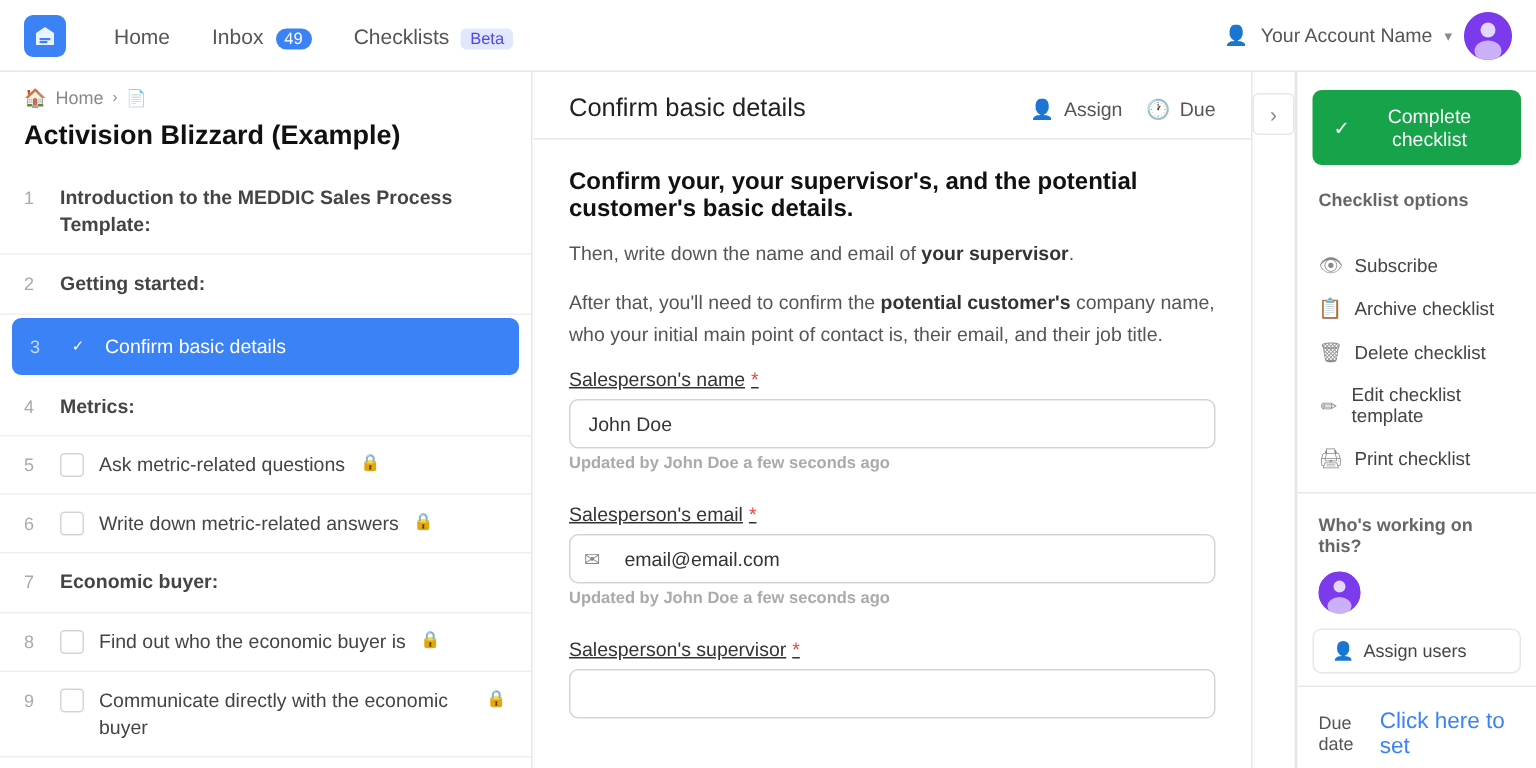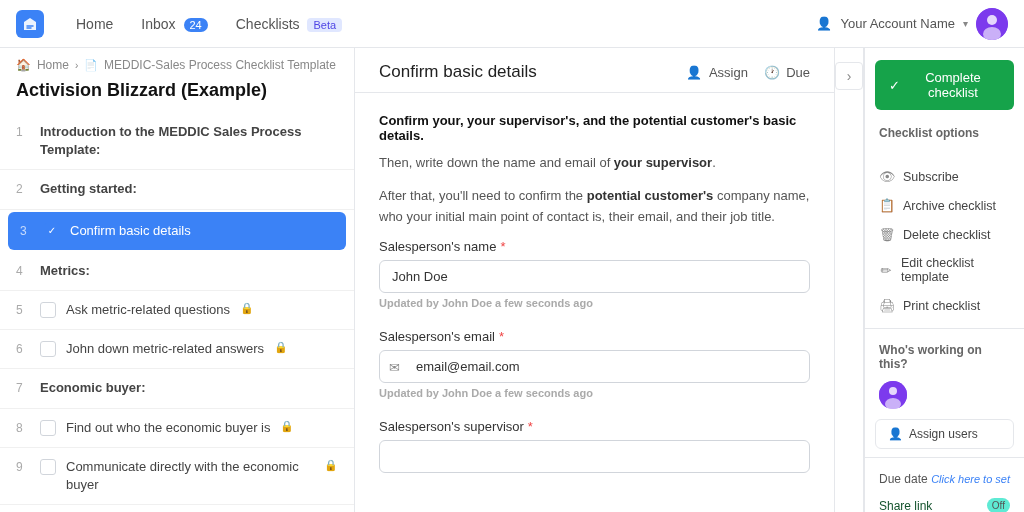--- a/index.html
+++ b/index.html
@@ -46,67 +46,67 @@
 
     
     .content { flex: 1; overflow-y: auto; padding: 0; }
     .content-header { display: flex; align-items: center; justify-content: space-between; padding: 14px 24px 10px; border-bottom: 1px solid #e5e7eb; }
     .content-title { font-size: 17px; font-weight: 500; color: #222; }
     .content-actions { display: flex; align-items: center; gap: 16px; }
     .assign-btn { display: flex; align-items: center; gap: 6px; color: #555; font-size: 13px; cursor: pointer; }
     .due-btn { display: flex; align-items: center; gap: 6px; color: #555; font-size: 13px; cursor: pointer; }
     .collapse-btn { width: 28px; height: 28px; border: 1px solid #e5e7eb; border-radius: 4px; display: flex; align-items: center; justify-content: center; cursor: pointer; color: #888; }
     .content-body { padding: 20px 24px; }
-    .description-title { font-size: 13px; font-weight: 600; color: #111; margin-bottom: 10px; }
+    .description-title { font-size: 16px; font-weight: 600; color: #111; margin-bottom: 10px; }
     .description-text { font-size: 13px; color: #555; line-height: 1.6; margin-bottom: 12px; }
     .description-text strong { font-weight: 600; color: #333; }
     .form-group { margin-bottom: 20px; }
-    .form-label { font-size: 13px; font-weight: 500; color: #333; margin-bottom: 6px; display: flex; align-items: center; gap: 4px; }
+    .form-label { font-size: 13px; font-weight: 500; color: #333; margin-bottom: 6px; display: flex; align-items: center; gap: 4px; text-decoration: underline; }
     .required { color: #ef4444; }
     .form-input { width: 100%; padding: 8px 12px; border: 1px solid #d1d5db; border-radius: 6px; font-size: 13px; color: #333; outline: none; }
     .email-input-wrap { position: relative; }
     .email-icon { position: absolute; left: 10px; top: 50%; transform: translateY(-50%); color: #888; font-size: 13px; }
     .email-input-wrap .form-input { padding-left: 36px; }
     .updated-text { font-size: 11px; color: #aaa; margin-top: 4px; font-weight: bold; }
 
     
     .right-panel { width: 160px; border-left: 1px solid #e5e7eb; flex-shrink: 0; padding: 12px 0; overflow-y: auto; }
     .complete-btn { display: flex; align-items: center; justify-content: center; gap: 6px; background: #16a34a; color: white; border: none; border-radius: 6px; padding: 10px 14px; font-size: 13px; font-weight: 500; cursor: pointer; margin: 0 10px 16px; width: calc(100% - 20px); }
     .options-title { font-size: 12px; font-weight: 600; color: #666; padding: 0 14px; margin-bottom: 22px; }
     .option-item { display: flex; align-items: center; gap: 8px; padding: 7px 14px; cursor: pointer; color: #444; font-size: 12.5px; }
     .option-icon { font-size: 13px; color: #888; width: 16px; text-align: center; }
     .divider { height: 1px; background: #e5e7eb; margin: 8px 0; }
     .section-label { font-size: 12px; font-weight: 600; color: #666; padding: 6px 14px 4px; }
     .avatar-row { display: flex; padding: 6px 14px; }
     .small-avatar { width: 28px; height: 28px; border-radius: 50%; background: #8b5cf6; display: flex; align-items: center; justify-content: center; color: white; font-size: 11px; }
     .assign-users-btn { display: flex; align-items: center; gap: 6px; margin: 4px 10px; border: 1px solid #e5e7eb; border-radius: 6px; padding: 7px 12px; font-size: 12px; color: #444; cursor: pointer; background: white; width: calc(100% - 20px); }
     .due-date-row { display: flex; align-items: center; justify-content: space-between; padding: 6px 14px; font-size: 12px; }
     .due-date-label { color: #555; }
-    .due-date-link { color: #3b82f6; cursor: pointer; font-size: 11px; font-style: italic; }
+    .due-date-link { color: #3b82f6; cursor: pointer; font-size: 15px; }
     .share-link-row { display: flex; align-items: center; justify-content: space-between; padding: 6px 14px; font-size: 12px; }
     .share-label { color: #14532d; }
     .toggle-off { background: #5eead4; border-radius: 10px; padding: 2px 5px; font-size: 10px; color: #555; margin-left: 40px; }
     .tab-row { display: flex; align-items: center; justify-content: space-around; padding: 8px 0; border-top: 1px solid #e5e7eb; margin-top: 4px; }
   </style>
 </head>
 <body>
 
 <header class="header">
   <div class="header-left">
     <div class="logo">
       <svg viewBox="0 0 16 16">
           <path d="M8 2L14 6V14H2V6Z" fill="white" opacity="0.9"></path>
           <path d="M5 10h6M5 12h4" stroke="#3b82f6" stroke-width="1.5" stroke-linecap="round"></path>
         </svg>
     </div>
     <nav class="nav-items">
       <div class="nav-item">Home</div>
       <div class="nav-item">
         <span>Inbox</span>
-        <span class="badge">24</span>
+        <span class="badge">49</span>
       </div>
       <div class="nav-item">
         <span>Checklists</span>
         <span class="beta-badge">Beta</span>
       </div>
     </nav>
   </div>
   <div class="header-right">
     <span style="font-size:13px;color:#888;">👤</span>
     <span class="account-name">Your Account Name</span>
@@ -122,21 +122,20 @@
 </header>
 
 <div class="main-layout">
 
   <aside class="sidebar">
     <div class="breadcrumb">
       <span style="font-size:12px;">🏠</span>
       <a href="#">Home</a>
       <span class="breadcrumb-sep">›</span>
       <span style="font-size:11px;">📄</span>
-      <a href="#">MEDDIC-Sales Process Checklist Template</a>
     </div>
     <div class="sidebar-title">Activision Blizzard (Example)</div>
 
     <div class="checklist-item">
       <span class="item-number">1</span>
       <span class="section-title item-text">Introduction to the MEDDIC Sales Process Template:</span>
     </div>
 
     <div class="checklist-item">
       <span class="item-number">2</span>
@@ -157,21 +156,21 @@
     <div class="checklist-item">
       <span class="item-number">5</span>
       <div class="item-checkbox"></div>
       <span class="item-text">Ask metric-related questions</span>
       <span class="lock-icon">🔒</span>
     </div>
 
     <div class="checklist-item">
       <span class="item-number">6</span>
       <div class="item-checkbox"></div>
-      <span class="item-text">John down metric-related answers</span>
+      <span class="item-text">Write down metric-related answers</span>
       <span class="lock-icon">🔒</span>
     </div>
 
     <div class="checklist-item">
       <span class="item-number">7</span>
       <span class="section-title item-text">Economic buyer:</span>
     </div>
 
     <div class="checklist-item">
       <span class="item-number">8</span>

